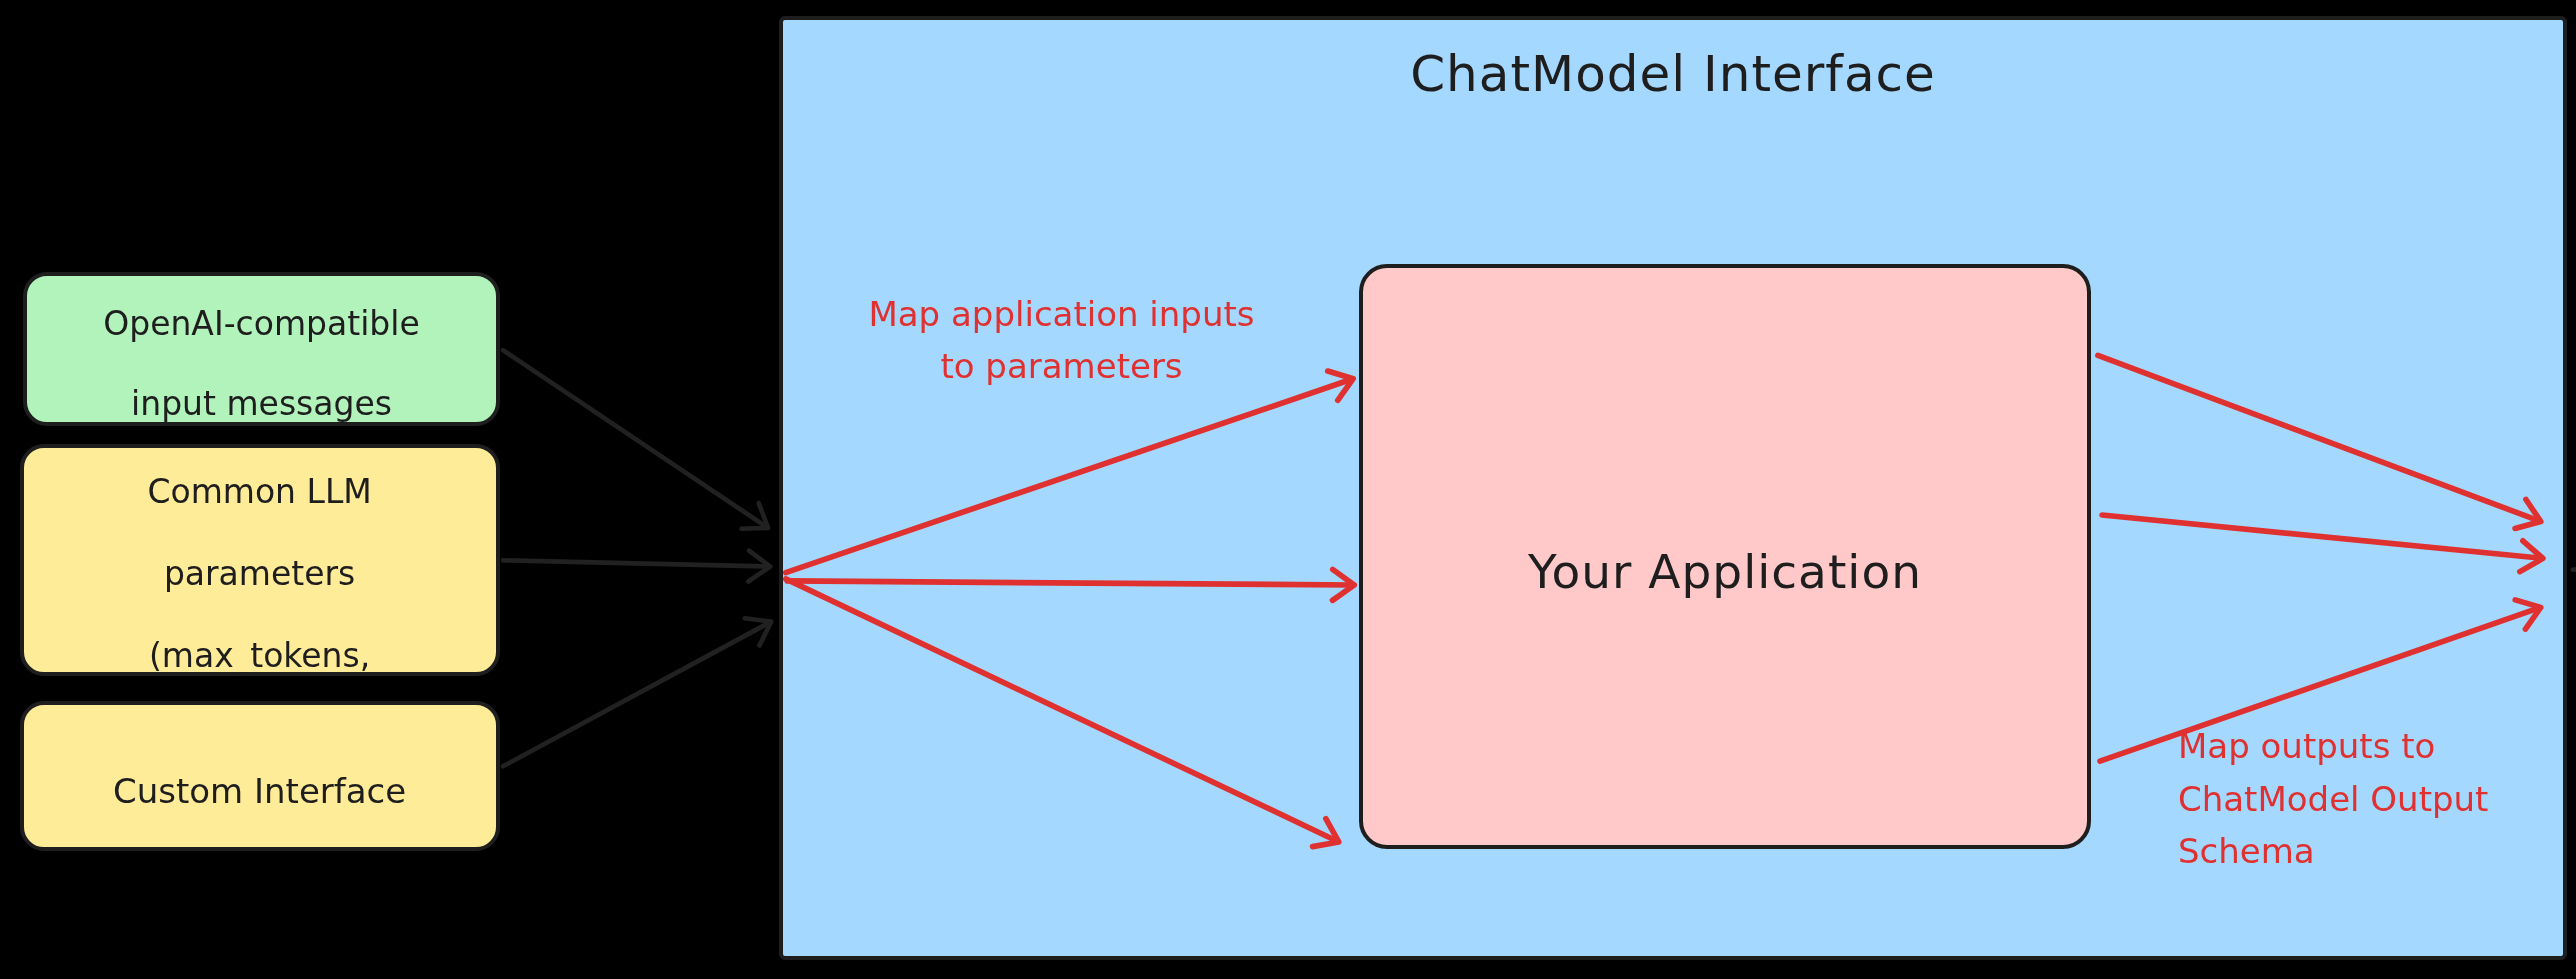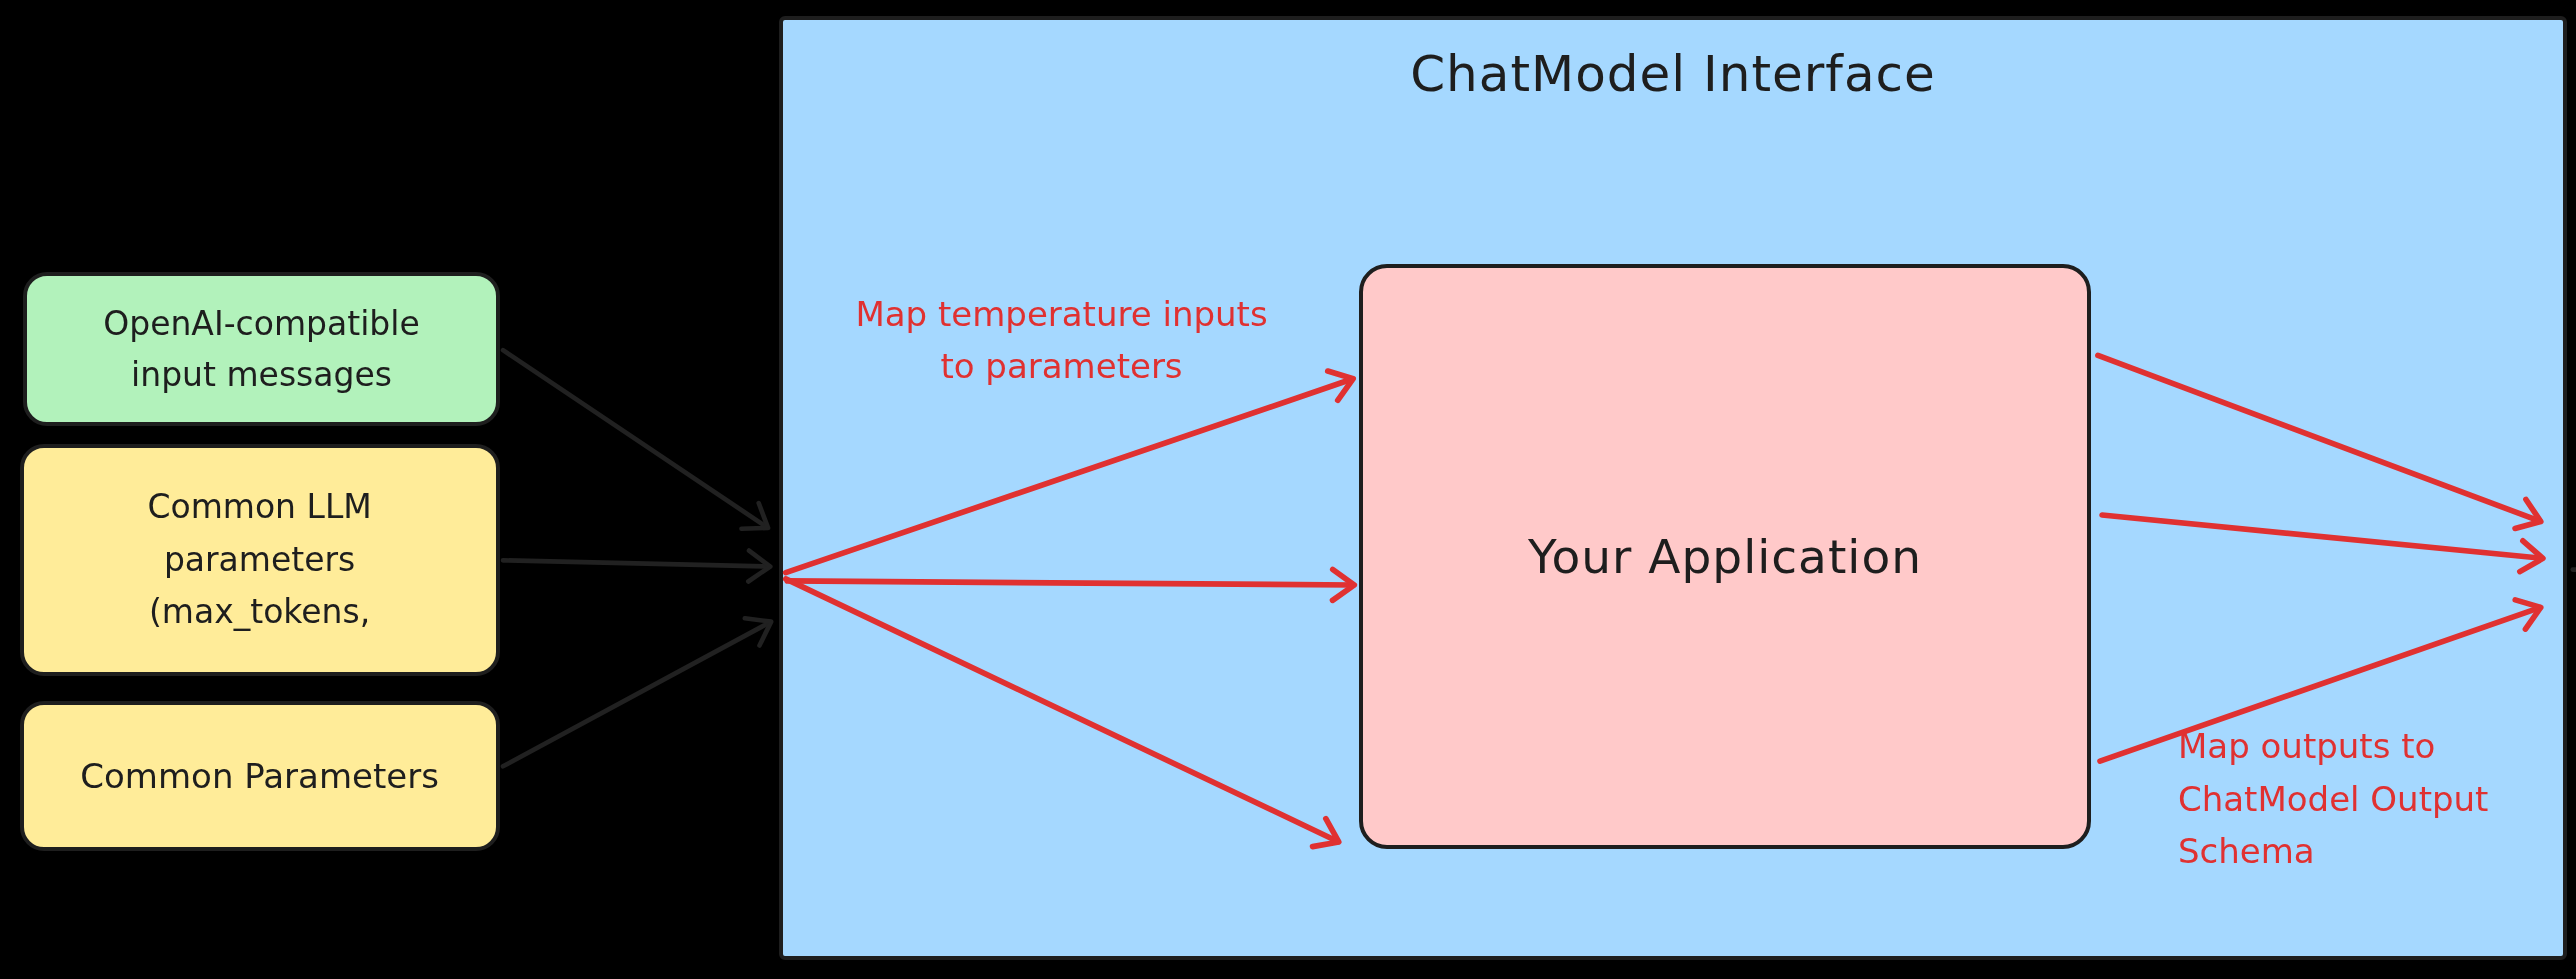--- a/index.html
+++ b/index.html
@@ -11,21 +11,21 @@
     position:relative; width:3410px; height:979px; overflow:hidden;
     background:var(--bg,#000);
     font-family:"DejaVu Sans", sans-serif; color:var(--ink,#1e1e1e);
   }
   .box{
     position:absolute; box-sizing:border-box;
     border:4.6px solid var(--ink,#1e1e1e);
     display:flex; flex-direction:column; justify-content:center; align-items:center;
     text-align:center;
   }
-  .box .line{display:block;}
+  .box .line{display:block;margin-top:29px;}
   
   .container{
     left:779px; top:15.5px; width:1788px; height:944px;
     background:var(--blue,#a5d8ff); border-radius:6px;
     position:absolute; box-sizing:border-box; border:4.6px solid var(--ink,#1e1e1e);
   }
   .container-title{
     position:absolute; left:0; right:0; top:25px;
     text-align:center; font-size:50px; letter-spacing:1px;
   }
@@ -67,29 +67,29 @@
     <span class="line">input messages</span>
   </div>
 
   <div class="box input-yellow-1">
     <span class="line">Common LLM</span>
     <span class="line">parameters</span>
     <span class="line">(max_tokens,</span>
   </div>
 
   <div class="box input-yellow-2">
-    <span class="line">Common Parameters</span>
+    <span class="line">Custom Interface</span>
   </div>
 
   <div class="box app-box">
     <span class="line">Your Application</span>
   </div>
 
   <div class="annotation ann-inputs">
-    <span class="line">Map temperature inputs</span>
+    <span class="line">Map application inputs</span>
     <span class="line">to parameters</span>
   </div>
 
   <div class="annotation ann-outputs">
     <span class="line">Map outputs to</span>
     <span class="line">ChatModel Output</span>
     <span class="line">Schema</span>
   </div>
 
   <svg class="arrows" viewBox="0 0 6618 1901" xmlns="http://www.w3.org/2000/svg" aria-hidden="true">

